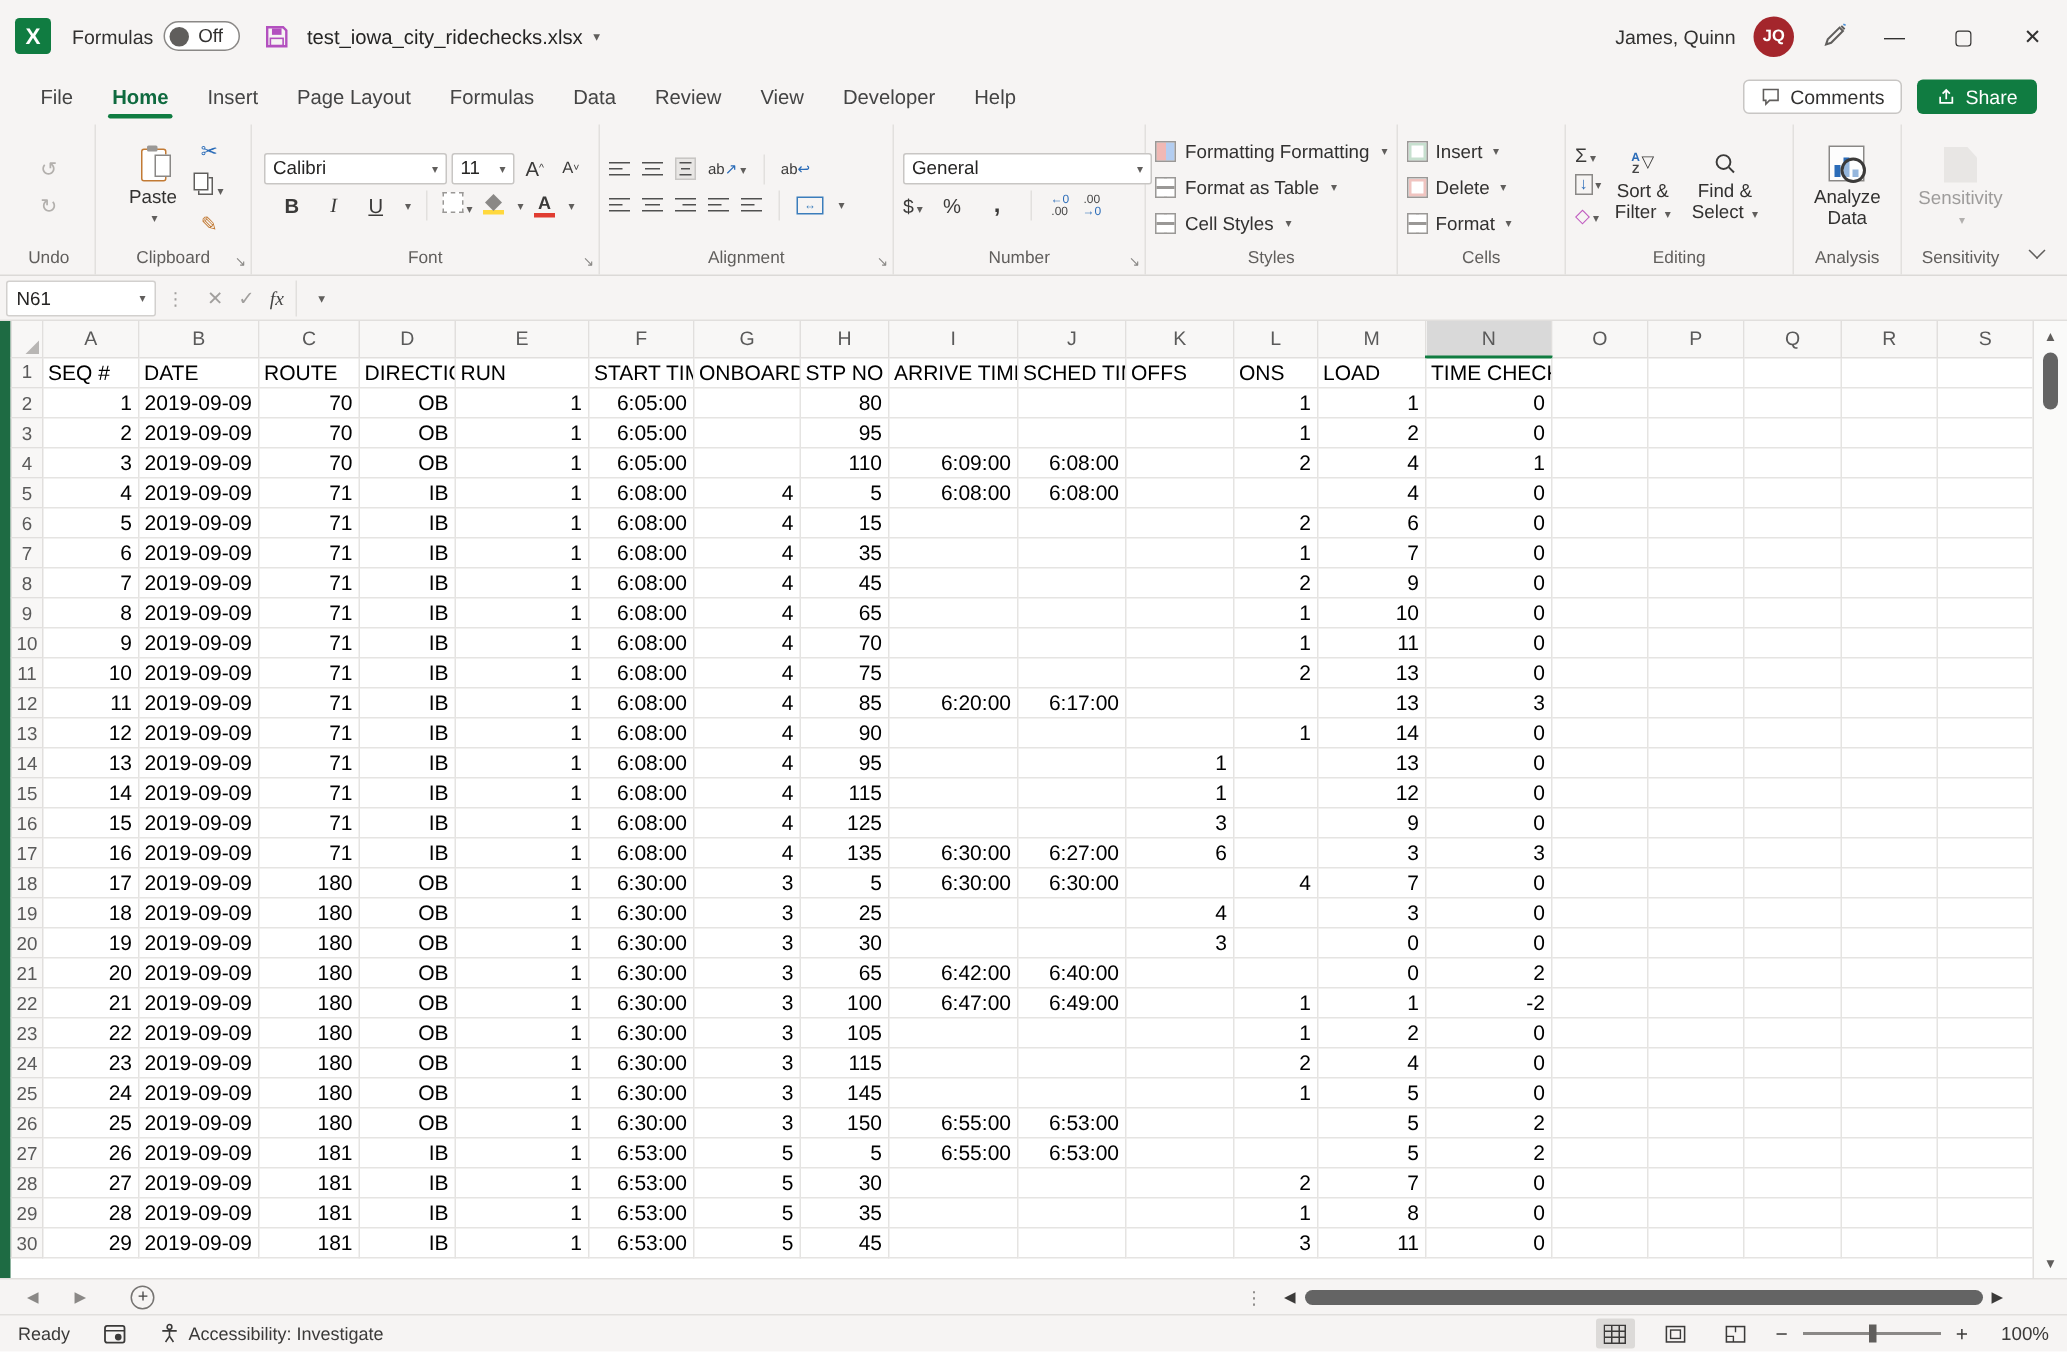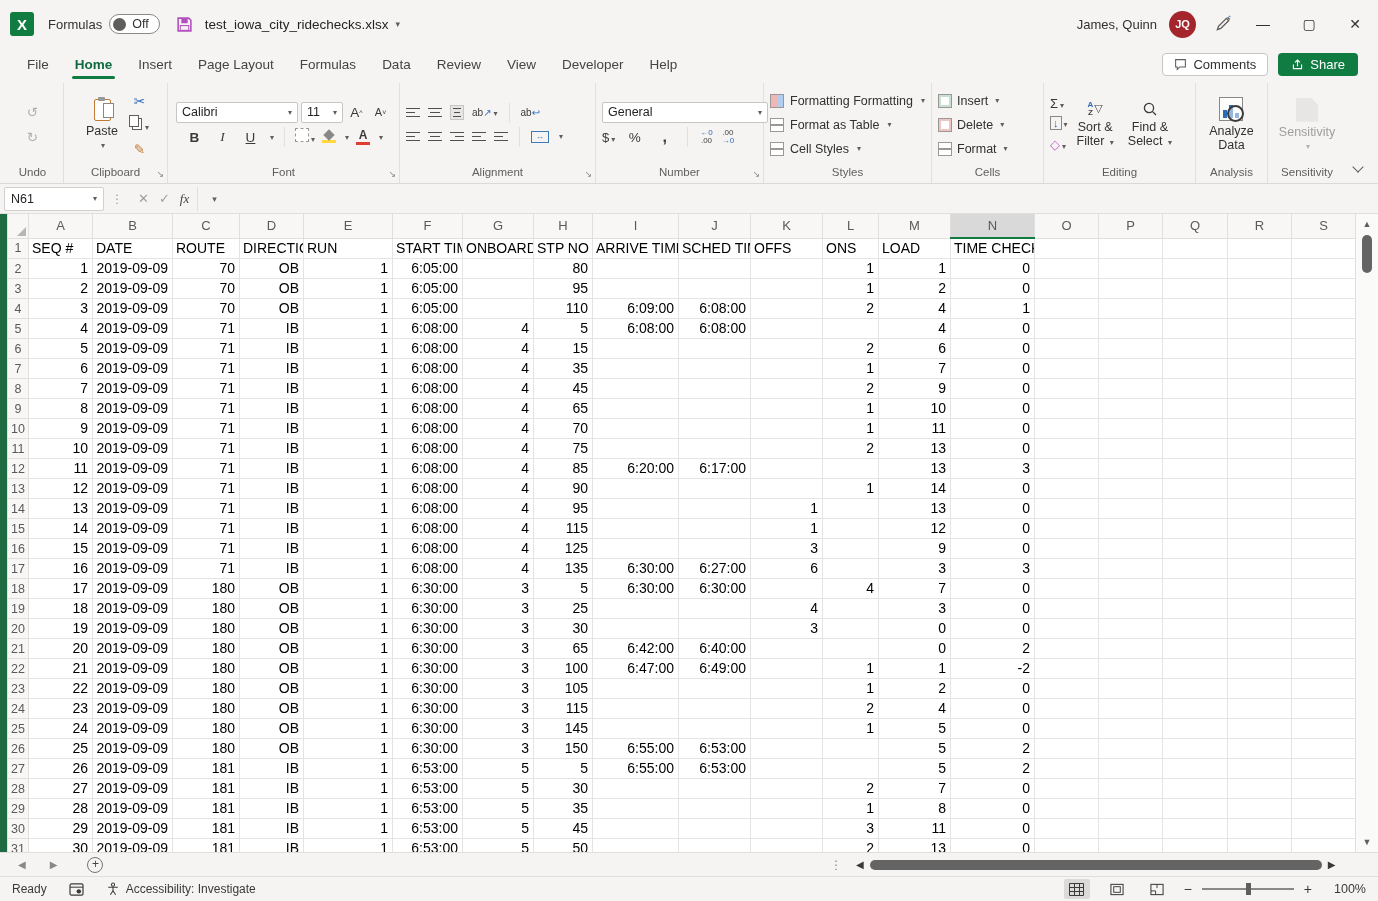--- a/index.html
+++ b/index.html
@@ -1170,42 +1170,20 @@
               <td></td>
               <td>3</td>
               <td>11</td>
               <td>0</td>
               <td></td>
               <td></td>
               <td></td>
               <td></td>
               <td></td>
             </tr>
-            <tr>
-              <th class="rowh">31</th>
-              <td>30</td>
-              <td>2019-09-09</td>
-              <td>181</td>
-              <td>IB</td>
-              <td>1</td>
-              <td>6:53:00</td>
-              <td>5</td>
-              <td>50</td>
-              <td></td>
-              <td></td>
-              <td></td>
-              <td>2</td>
-              <td>13</td>
-              <td>0</td>
-              <td></td>
-              <td></td>
-              <td></td>
-              <td></td>
-              <td></td>
-            </tr>
           </tbody>
       </table>
     </div>
     <div class="vscroll">
       <span class="vs-arrow">▲</span>
       <span class="vs-thumb"></span>
       <span class="vs-track"></span>
       <span class="vs-arrow">▼</span>
     </div>
   </div>

